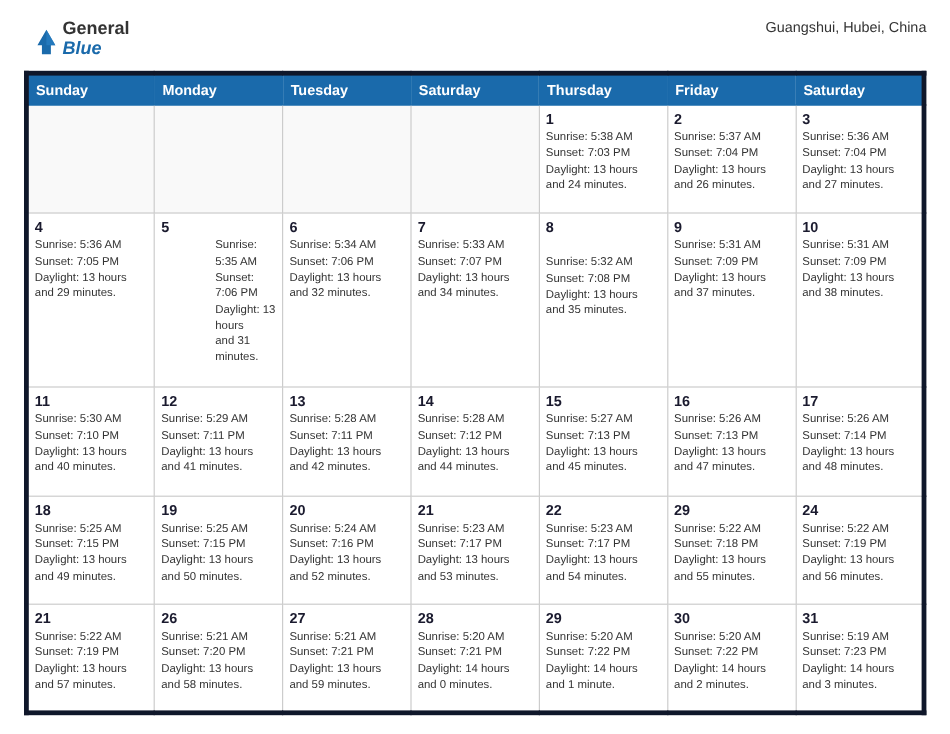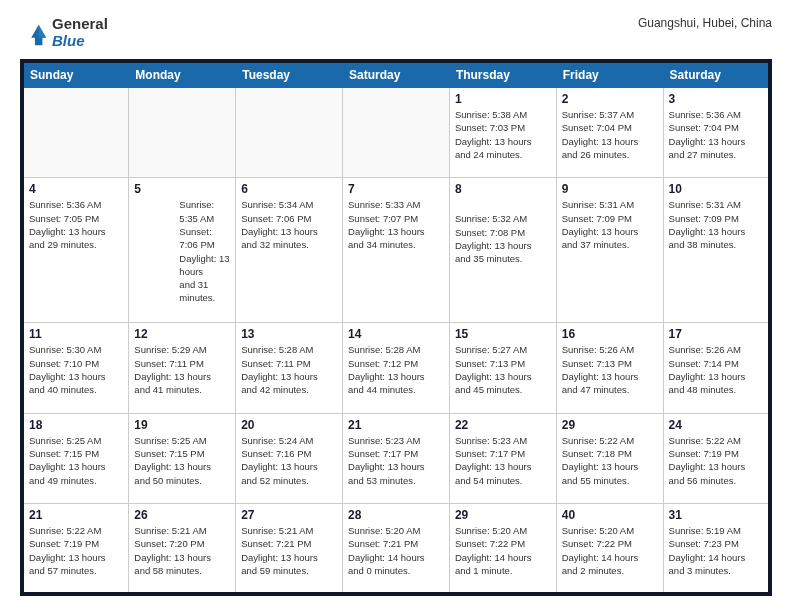--- a/index.html
+++ b/index.html
@@ -345,21 +345,21 @@
 and 0 minutes.</div>
           </td>
           <td>
             <div class="day-number">29</div>
             <div class="day-info" style="white-space: pre-line;">Sunrise: 5:20 AM
 Sunset: 7:22 PM
 Daylight: 14 hours
 and 1 minute.</div>
           </td>
           <td>
-            <div class="day-number">40</div>
+            <div class="day-number">30</div>
             <div class="day-info" style="white-space: pre-line;">Sunrise: 5:20 AM
 Sunset: 7:22 PM
 Daylight: 14 hours
 and 2 minutes.</div>
           </td>
           <td>
             <div class="day-number">31</div>
             <div class="day-info" style="white-space: pre-line;">Sunrise: 5:19 AM
 Sunset: 7:23 PM
 Daylight: 14 hours

